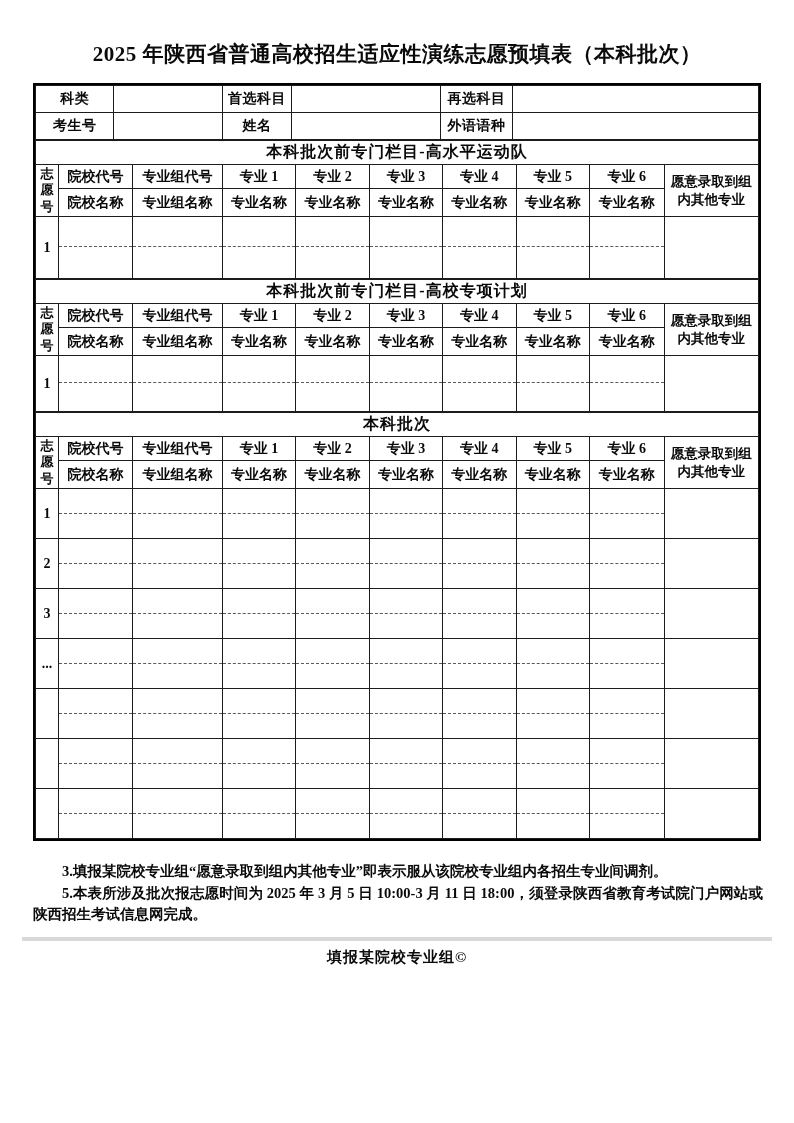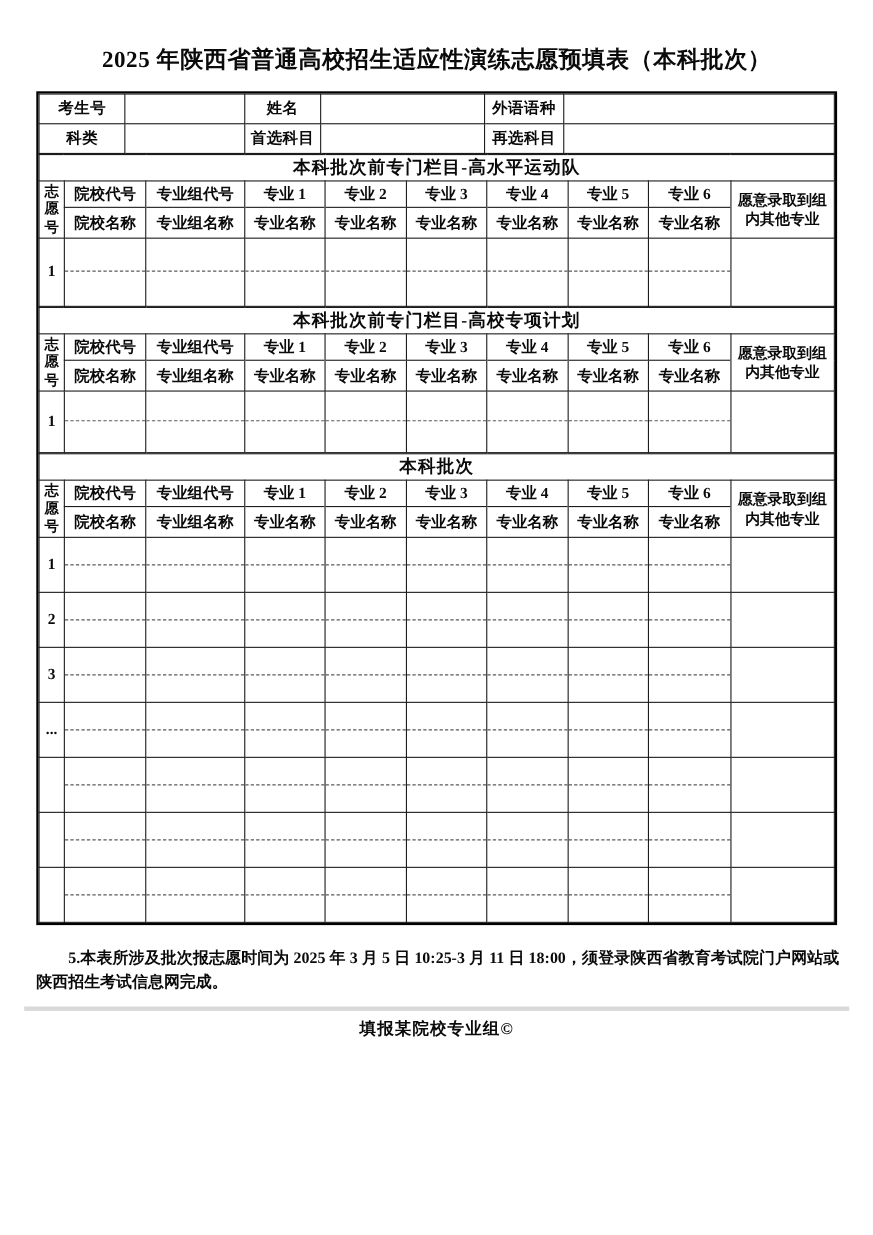--- a/index.html
+++ b/index.html
@@ -60,33 +60,33 @@
     <colgroup>
       <col style="width:10.85%">
         <col style="width:14.97%">
         <col style="width:9.62%">
       <col style="width:20.60%">
         <col style="width:9.89%">
         <col style="width:34.07%">
     </colgroup>
     <tbody>
       <tr>
+        <td class="lbl">科类</td>
+        <td class="val"></td>
+        <td class="lbl">首选科目</td>
+        <td class="val"></td>
+        <td class="lbl">再选科目</td>
+        <td class="val"></td>
+      </tr>
+      <tr>
         <td class="lbl">考生号</td>
         <td class="val"></td>
         <td class="lbl">姓名</td>
         <td class="val"></td>
         <td class="lbl">外语语种</td>
-        <td class="val"></td>
-      </tr>
-      <tr>
-        <td class="lbl">科类</td>
-        <td class="val"></td>
-        <td class="lbl">首选科目</td>
-        <td class="val"></td>
-        <td class="lbl">再选科目</td>
         <td class="val"></td>
       </tr>
     </tbody>
   </table>
   <div id="sections">
       <table class="sec">
         <colgroup>
           <col style="width: 3.16%;">
           <col style="width: 10.3%;">
           <col style="width: 12.36%;">
@@ -529,17 +529,18 @@
               <div class="half" style="height: 24px;"></div>
             </td>
             <td class="lastcell"></td>
           </tr>
         </tbody>
       </table>
     </div>
 </div>
 
 <div class="notes">
-  <p class="ind">5.本表所涉及批次报志愿时间为 2025 年 3 月 5 日 10:25-3 月 11 日 18:00，须登录陕西省教育考试院门户网站或陕西招生考试信息网完成。</p>
+  <p class="ind">3.填报某院校专业组“愿意录取到组内其他专业”即表示服从该院校专业组内各招生专业间调剂。</p>
+  <p class="ind">5.本表所涉及批次报志愿时间为 2025 年 3 月 5 日 10:00-3 月 11 日 18:00，须登录陕西省教育考试院门户网站或陕西招生考试信息网完成。</p>
 </div>
 
 <div class="rule"></div>
 <div class="footer-text">填报某院校专业组©</div>
 
 </body></html>

